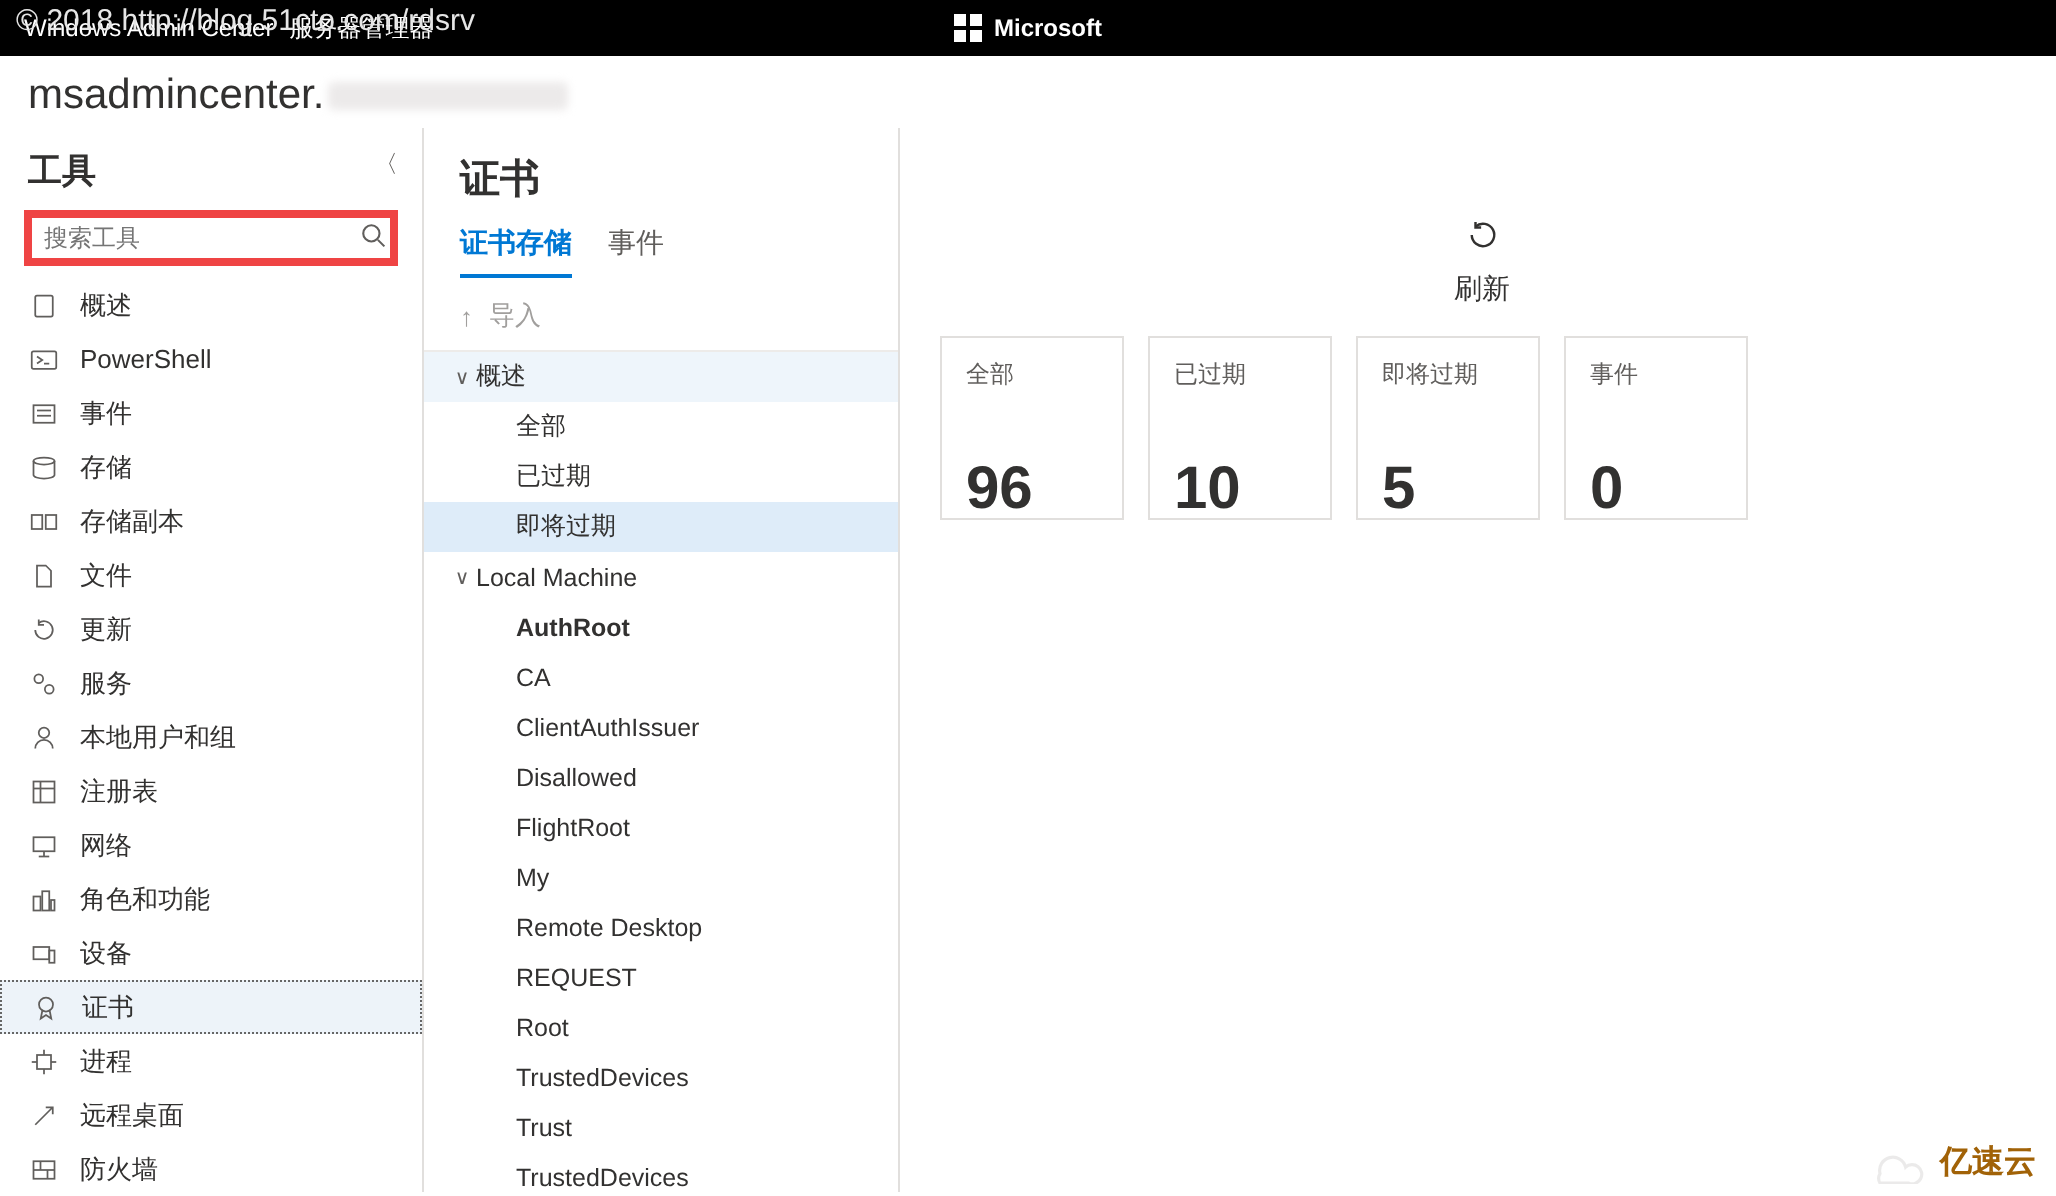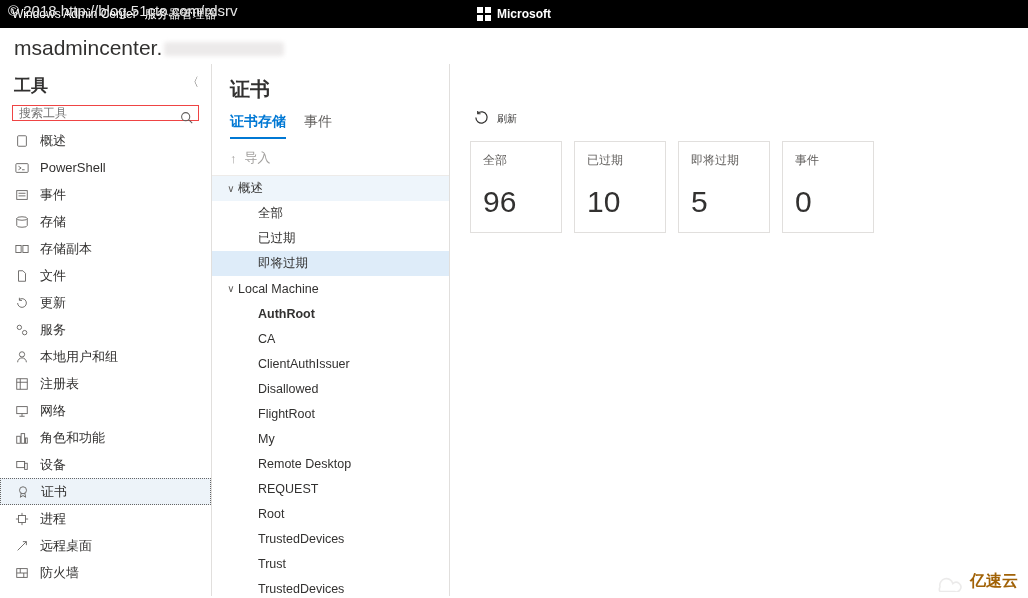--- a/index.html
+++ b/index.html
@@ -13,21 +13,21 @@
   .crumb { padding: 8px 14px 4px; font-size: 21px; font-weight: 400; }
   .crumb .host { display:inline-block; }
   .crumb .blur { display:inline-block; width:120px; height:14px; background:#eceaea; border-radius:3px; filter: blur(2px); vertical-align: middle; margin-left:2px;}
   .columns { display: flex; height: calc(100% - 66px); }
   
   .sidebar { width: 212px; border-right: 1px solid #e1dfdd; display:flex; flex-direction:column;}
   .sb-head { display:flex; align-items:flex-start; justify-content:space-between; padding: 10px 12px 8px 14px; gap: 29px; }
   .sb-head h2 { font-size: 17px; font-weight: 600;}
   .chev-left { font-size: 12px; color:#605e5c; cursor:pointer;}
   .search { margin: 0 12px 6px 12px; position:relative;}
-  .search input { width:100%; height:16px; border:1px solid #ef4444; padding:0 26px 0 6px; font-size:12px;}
+  .search input { width:100%; height:28px; border:4px solid #ef4444; padding:0 26px 0 6px; font-size:12px;}
   .search .sicon{position:absolute; right:6px; top:6px; color:#605e5c; font-size:13px;}
   .tools { overflow-y:auto; flex:1;}
   .tool { display:flex; align-items:center; gap:10px; height:27px; padding:0 14px; font-size:13px; cursor:pointer;}
   .tool .ticon{width:16px; height:16px; display:flex;align-items:center;justify-content:center; color:#605e5c;}
   .tool.selected{border:1px dotted #666;background:#edf3f9;}
   
   .treepanel { width:238px; border-right:1px solid #e1dfdd; display:flex; flex-direction:column;}
   .treepanel h1{font-size:20px; font-weight:600; padding:12px 18px 10px;}
   .tabs{display:flex; gap:18px; padding:0 18px; border-bottom:0;}
   .tab{font-size:14px; padding-bottom:6px; color:#323130; cursor:pointer;}
@@ -36,25 +36,25 @@
   .imp{display:flex;align-items:center;gap:8px; color:#a19f9d; padding:10px 18px 8px; font-size:13px;}
   .tree{flex:1; overflow-y:auto; border-top:1px solid #edebe9; position:relative;}
   .tree::-webkit-scrollbar{width:10px;}
   .tree::-webkit-scrollbar-thumb{background:#c8c6c4;border-radius:5px;}
   .trow{display:flex;align-items:center;height:25px;font-size:12.5px;cursor:pointer;padding-right:6px;}
   .trow.sel{background:#deecf9;}
   .trow.hl{background:#eef5fb;}
   .trow .arrow{width:14px;text-align:center;color:#605e5c;font-size:10px;}
   
   .main{flex:1; padding:16px 20px;}
-  .refresh{display:flex;align-items:center;gap:8px;font-size:10px;margin:30px 0 14px 4px;cursor:pointer;}
+  .refresh{display:flex;align-items:center;gap:8px;font-size:14px;margin:30px 0 14px 4px;cursor:pointer;flex-direction:column;}
   .cards{display:flex;gap:12px;margin-top:12px;}
   .card{width:92px;height:92px;border:1px solid #e1dfdd;padding:10px 12px;}
   .card .lbl{font-size:12px;color:#605e5c;}
-  .card .val{font-size:30px;font-weight:400;margin-top:16px;color:#323130;}
+  .card .val{font-size:30px;font-weight:700;margin-top:32px;color:#323130;}
   
   .wm2{position:absolute; bottom:6px; right:10px; display:flex; align-items:center; gap:6px; color:#a16207; font-size:16px; font-weight:600;}
   .wm2 svg{opacity:.35;}
 </style>
 </head>
 <body>
 
 <div class="watermark">© 2018 http://blog.51cto.com/rdsrv</div>
 
 <div class="topbar">

